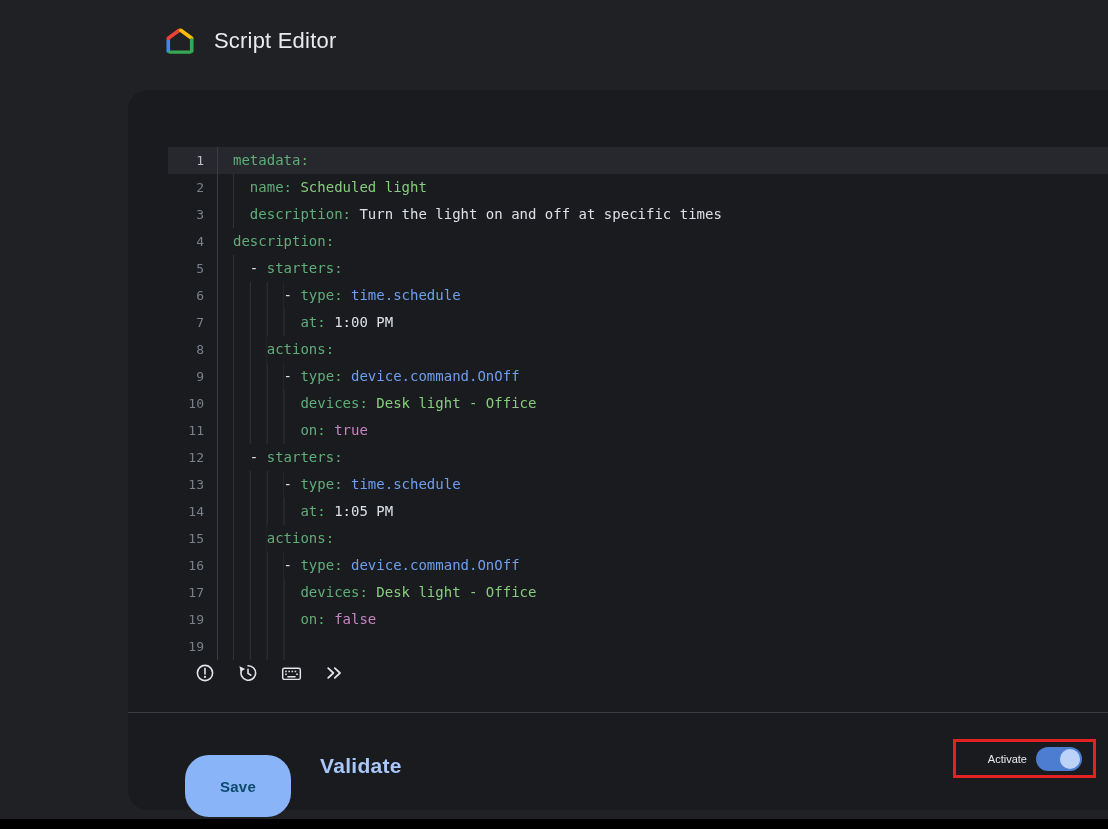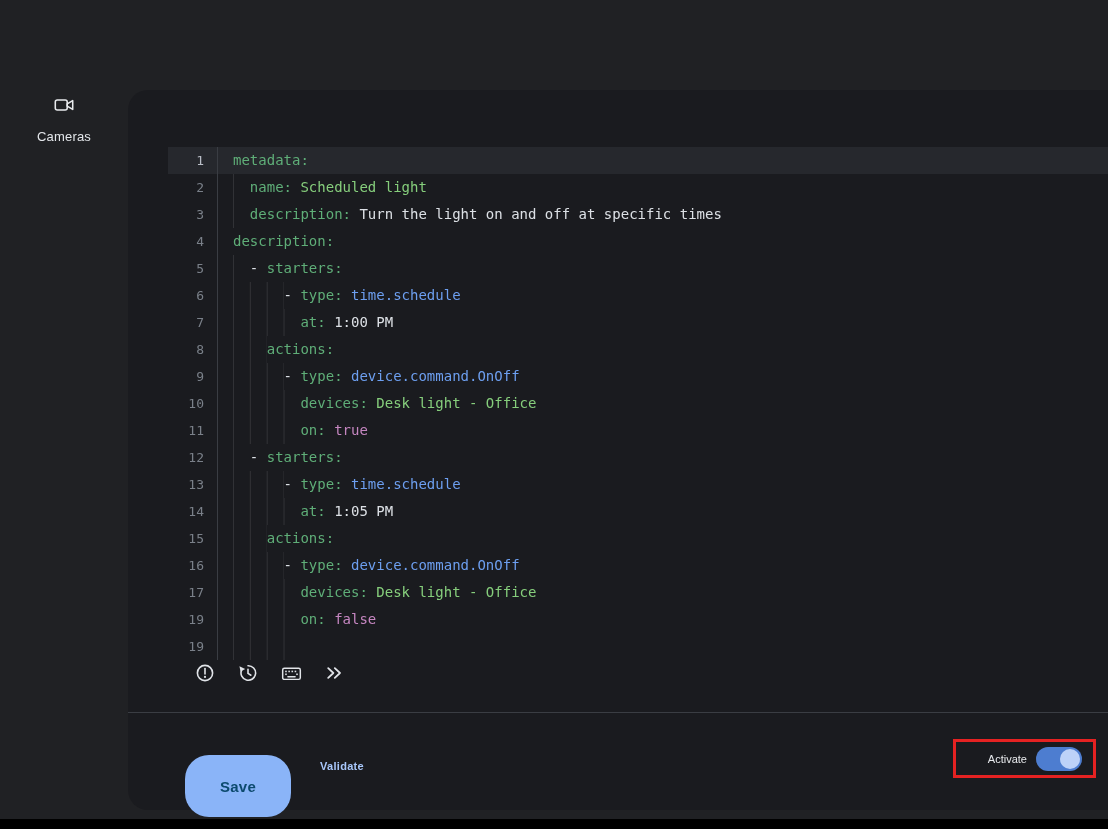--- a/index.html
+++ b/index.html
@@ -51,51 +51,54 @@
   .icon-btn .fillpart { fill:#e1e4e8; stroke:none; }
 
   .hdiv { position:absolute; left:0; right:0; top:622px; height:1px; background:var(--divider,#3a3d43); }
 
   
   .save-btn { position:absolute; left:57px; top:652px; width:106px; height:62px;
               border:none; border-radius:24px; background:var(--accent,#8ab4f8);
               color:#0c4a6e; font-family:"Liberation Sans",sans-serif; font-size:15px; font-weight:600;
               letter-spacing:.3px; cursor:pointer;margin-top:13px; }
   .validate-btn { position:absolute; left:192px; top:652px; height:47px; border:none; background:transparent;
-                  color:#a8c7fa; font-family:"Liberation Sans",sans-serif; font-size:11px; font-weight:600;
+                  color:#a8c7fa; font-family:"Liberation Sans",sans-serif; font-size:21px; font-weight:600;
                   letter-spacing:.3px; cursor:pointer; }
   .annotation-box { position:absolute; right:12px; top:649px; width:143px; height:39px;
                     border:3px solid var(--annotation,#e52222);
                     display:flex; align-items:center; justify-content:flex-end; gap:9px; padding-right:11px; }
   .activate-label { font-size:11px; color:#e8eaed; }
   .switch { position:relative; width:46px; height:24px; border-radius:12px;
             background:#5f6368; cursor:pointer; flex:none; }
   .switch.on { background:var(--switch-track,#4d7dd0); }
   .switch .thumb { position:absolute; top:2px; left:2px; width:20px; height:20px; border-radius:50%;
                    background:#9aa0a6; transition:left .1s; }
   .switch.on .thumb { left:24px; background:var(--switch-thumb,#bdd2f8); }
 
   .bottom-strip { position:absolute; left:0; bottom:0; width:1108px; height:10px; background:#000; }
 </style>
 </head>
 <body>
 
 <div id="screen">
 
+  <div class="header">
+    <svg class="logo" viewBox="0 0 30 28" aria-hidden="true">
+      <g fill="none" stroke-width="3.4" stroke-linecap="round">
+        <path d="M4 23.5 L4 13" stroke="#4285F4"></path>
+        <path d="M4 11.5 L14.3 4" stroke="#EA4335"></path>
+        <path d="M15.7 4 L26 11.5" stroke="#FBBC04"></path>
+        <path d="M26 13 L26 23.5" stroke="#34A853"></path>
+        <path d="M5.5 24.5 H24.5" stroke="#34A853" stroke-width="3"></path>
+      </g>
+    </svg>
+    <span class="app-title">Script Editor</span>
+  </div>
 
   <div class="sidebar">
-    <div class="nav-item" style="top:10px;">
-      <span class="nav-icon-plain">
-        <svg width="22" height="22" viewBox="0 0 24 24" fill="none" stroke="#e8eaed" stroke-width="1.7" stroke-linejoin="round">
-          <rect x="2.5" y="6.5" width="13" height="11" rx="2.2"></rect>
-          <path d="M15.5 10.8 L21.5 7.2 V16.8 L15.5 13.2 Z"></path>
-        </svg>
-      </span>
-      <span class="nav-label">Cameras</span>
-    </div>
   </div>
 
   <div class="card">
 
     <div class="editor" id="code-editor">
         <div class="code-row active">
           <span class="gutter">1</span>
           <span class="code"><span class="tok-key">metadata:</span></span>
         </div>
         <div class="code-row">

